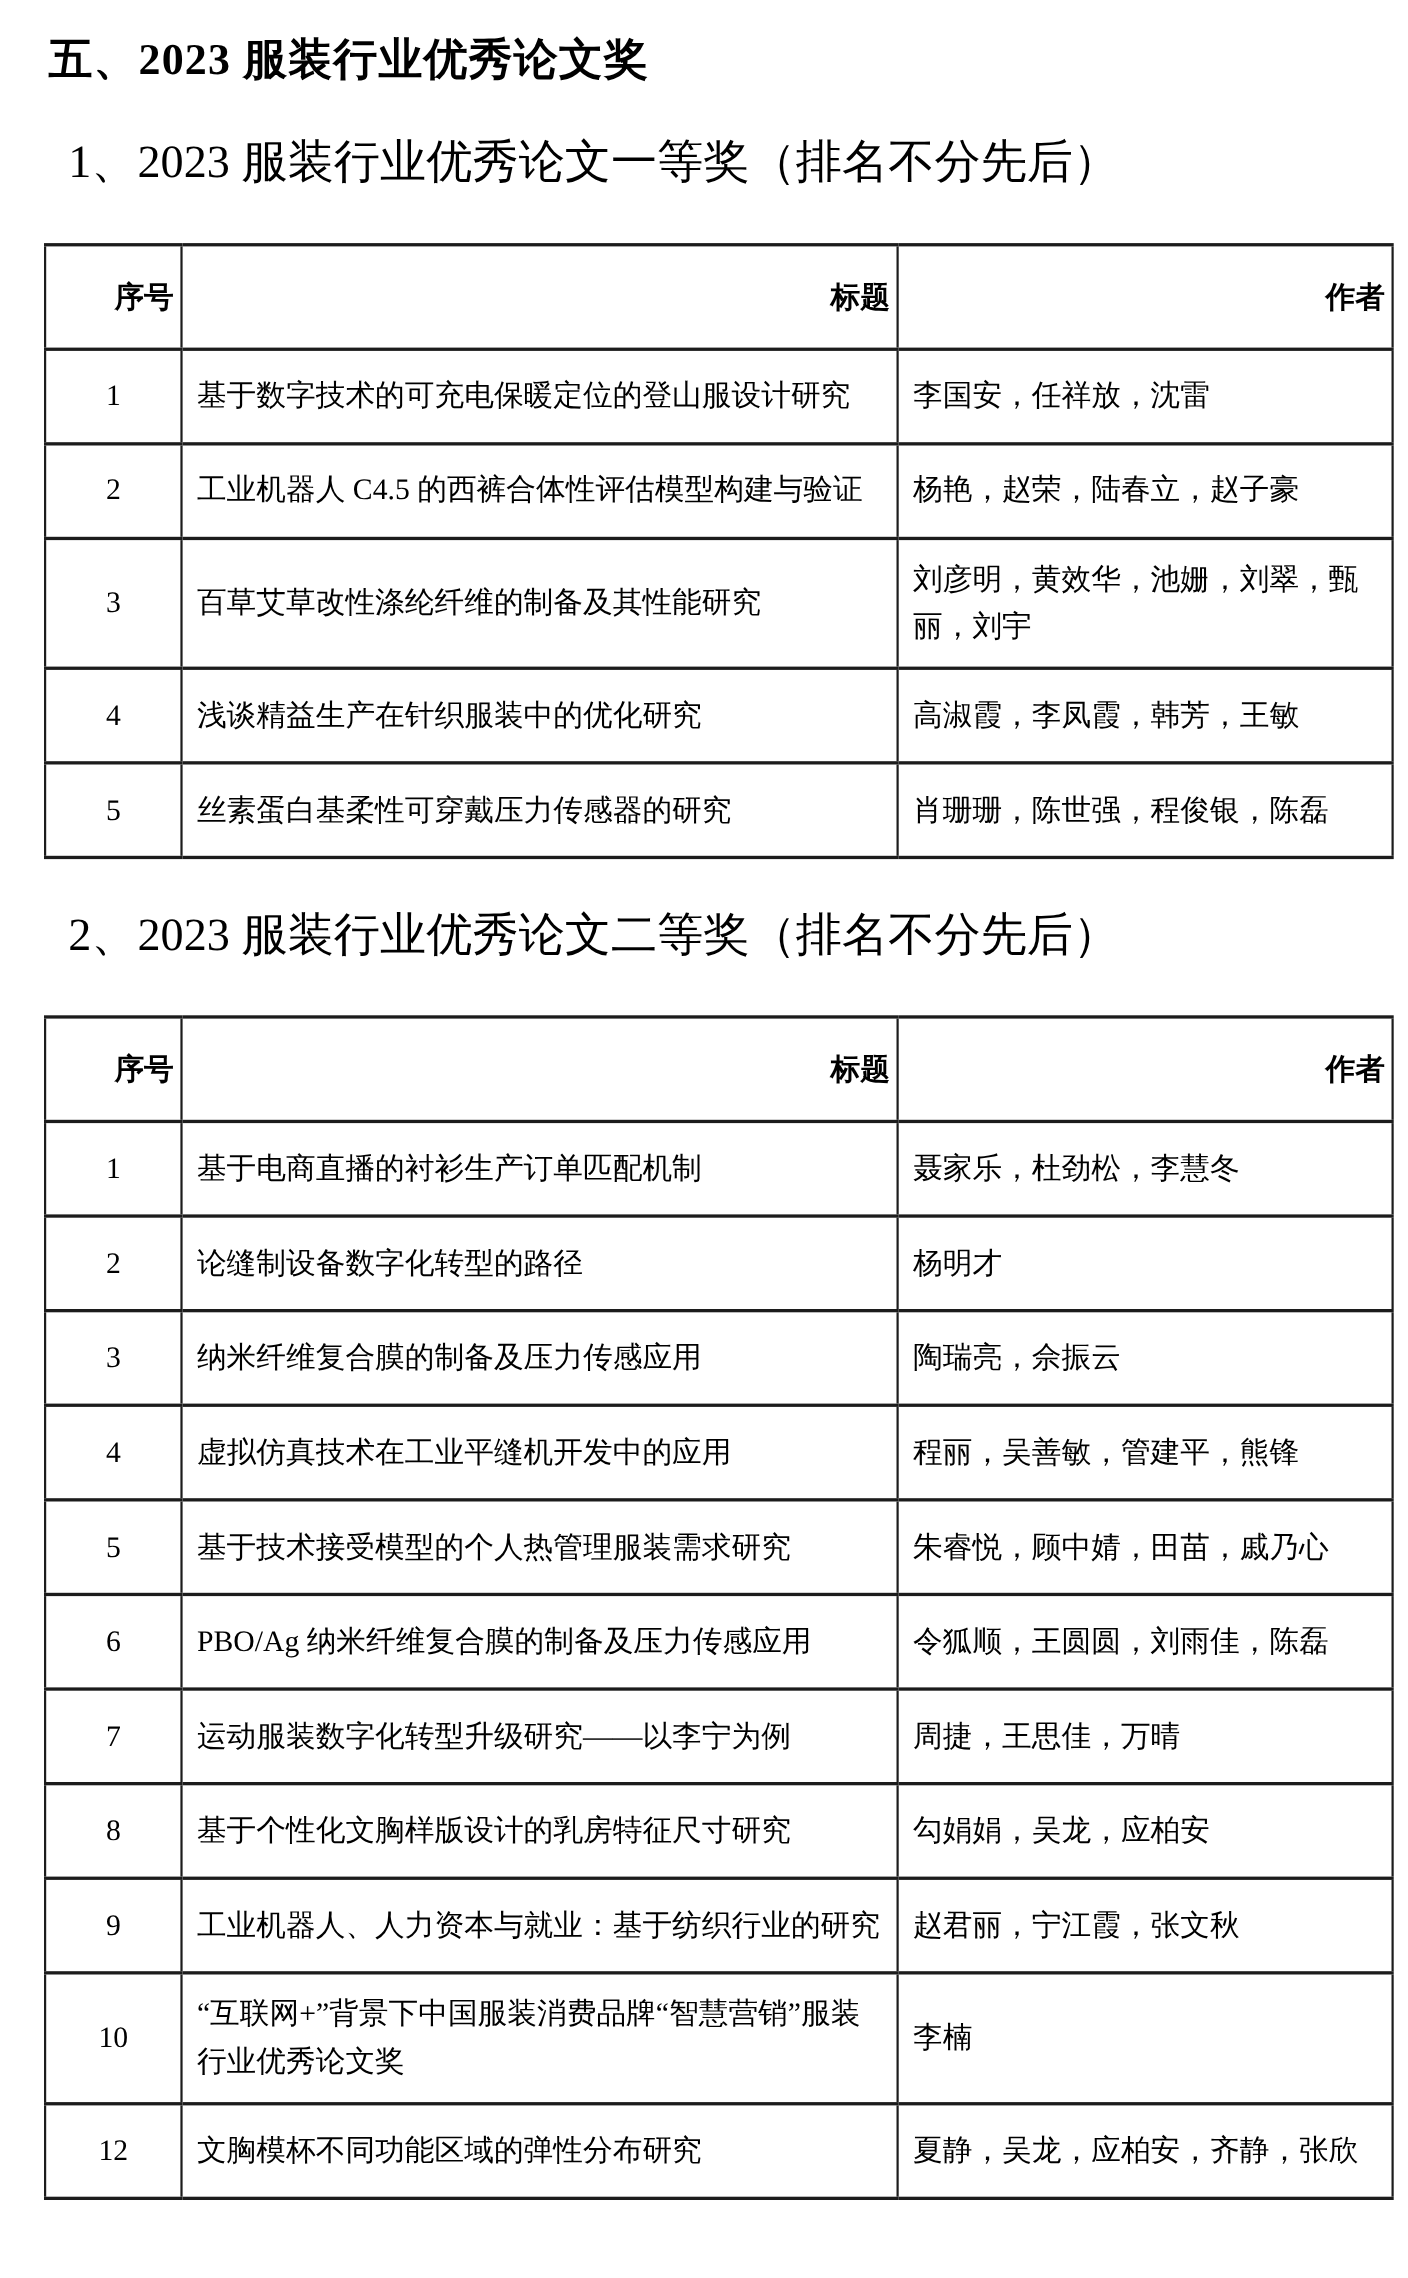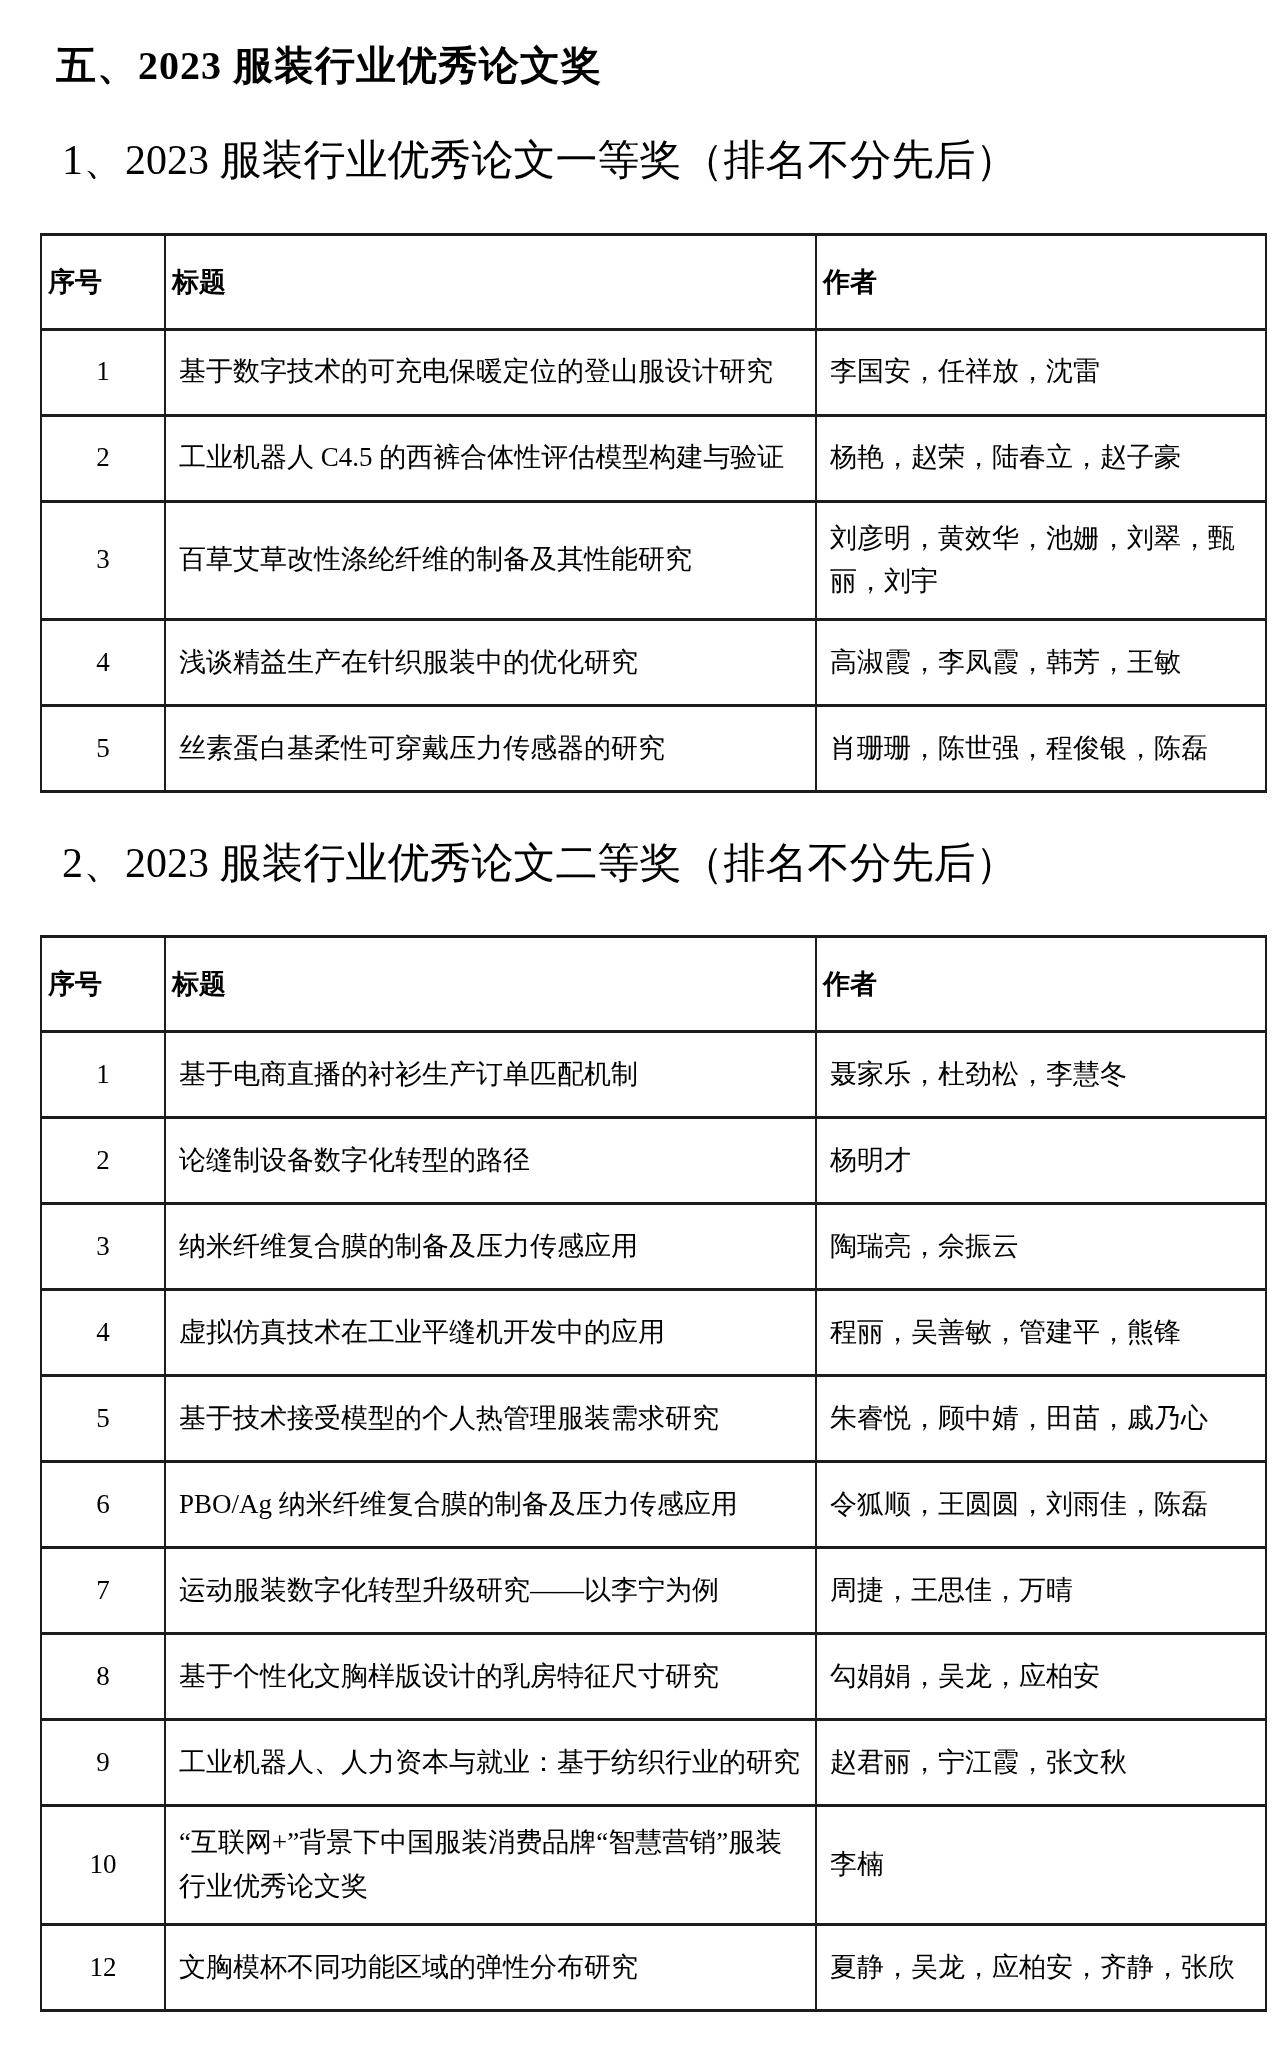--- a/index.html
+++ b/index.html
@@ -10,21 +10,21 @@
   .doc {
     box-sizing: border-box;
     width: 1280px;
     min-height: 2071px;
     padding: 26px 25px 24px 40px;
     background: #ffffff;
     color: #000000;
     font-family: "Liberation Serif", "DejaVu Serif", serif;
   }
   .page-title {
-    margin: 16px;
+    margin: 4px;
     font-size: 40px;
     font-weight: bold;
     letter-spacing: 1px;
     line-height: 1.2;
   }
   .section-heading {
     margin: 44px 0 0 22px;
     font-size: 42px;
     font-weight: normal;
     line-height: 1.25;
@@ -42,21 +42,21 @@
   .papers-table td {
     border: 2px solid #1c1c1c;
     border-top-width: 3px;
     border-bottom-width: 3px;
     font-size: 27px;
     vertical-align: middle;
     word-break: break-all;
   }
   .papers-table th {
     font-weight: bold;
-    text-align: left;
+    text-align: right;
     height: 84px;
     padding: 4px 6px;
   }
   .papers-table td {
     font-weight: normal;
     line-height: 1.62;
     padding: 14px 10px 14px 13px;
   }
   .papers-table td.cell-no {
     text-align: center;

